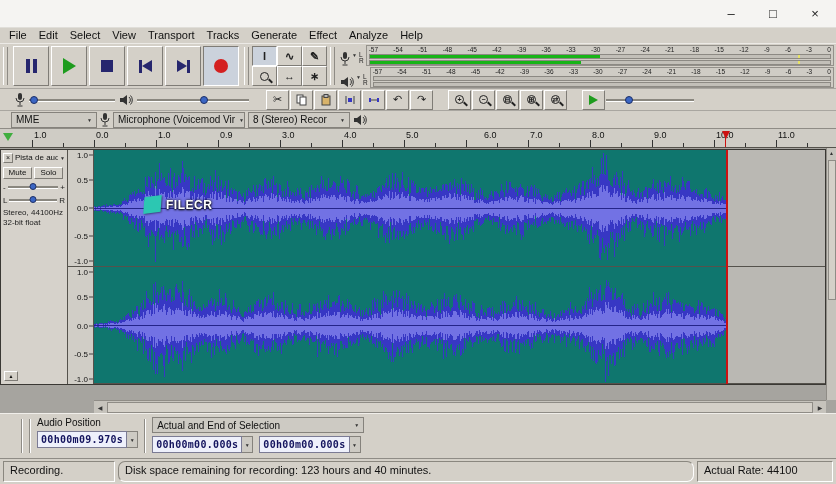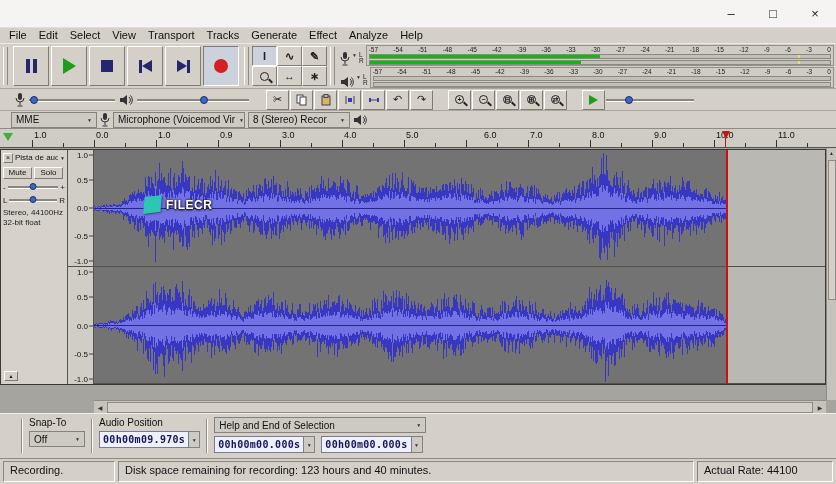--- a/index.html
+++ b/index.html
@@ -89,21 +89,21 @@
   .tcp-info { font-size:8px; line-height:10px; color:#222; white-space:nowrap; overflow:hidden; }
   .collapse-btn { position:absolute; left:3px; bottom:3px; width:14px; height:10px; font-size:5px; line-height:8px; text-align:center; }
 
   .vrulers { width:26px; background:#d0cdc6; border-right:1px solid #55524c; display:flex; flex-direction:column; }
   .vruler { position:relative; height:117px; border-bottom:1px solid #55524c; font-size:8px; color:#111; }
   .vruler:last-child { border-bottom:none; }
   .vlab { position:absolute; right:5px; transform:translateY(-50%); }
   .vtick { position:absolute; right:0; width:4px; height:1px; background:#444; transform:translateY(-50%); }
 
   .waves { position:relative; flex:1; overflow:hidden; }
-  .channel { position:relative; height:117px; background:#737373; border-bottom:1px solid #55524c; overflow:hidden; }
+  .channel { position:relative; height:117px; background:#0f766e; border-bottom:1px solid #55524c; overflow:hidden; }
   .channel:last-child { border-bottom:none; }
   .channel svg { display:block; }
   .after-cursor { position:absolute; top:0; bottom:0; right:0; background:#bab8b3; }
   .cursor-line { position:absolute; top:0; bottom:0; width:2px; background:#cc1111; z-index:6; }
   .watermark { position:absolute; left:50px; top:46px; display:flex; align-items:center; z-index:5; }
   .wm-badge { width:17px; height:17px; background:#2cc7b2; transform:skewX(-12deg) rotate(-8deg); box-shadow:1px 1px 2px rgba(0,0,0,.45); }
   .wm-text { margin-left:5px; font-size:12px; font-weight:bold; color:#fff; letter-spacing:.5px; text-shadow:0 1px 2px #000, 0 0 3px #000; }
 
   .vscroll { position:absolute; right:0; top:0; width:10px; height:252px; background:#c6c3bc; border-left:1px solid #8f8c86; display:flex; flex-direction:column; align-items:center; }
   .vscroll .sarrow { font-size:5px; line-height:10px; color:#333; }
@@ -119,21 +119,21 @@
   .group-label { font-size:10px; color:#111; white-space:nowrap; }
   .controls-row { display:flex; align-items:center; gap:6px; }
   .tfwrap { display:flex; align-items:center; }
   .tfield { height:17px; display:flex; align-items:center; padding:0 3px; background:#eef0fb; border:1px solid #7b7b94; color:#14145e; font-family:"DejaVu Sans Mono", monospace; font-size:10px; font-weight:bold; letter-spacing:.3px; white-space:nowrap; }
   .tfcaret { width:11px; height:17px; display:flex; align-items:center; justify-content:center; font-size:5px; color:#333; background:#cdcac3; border:1px solid #85827c; border-left:none; }
 
   
   .statusbar { height:25px; display:flex; gap:3px; padding:2px 3px; align-items:stretch; }
   .status-cell { border:1px solid; border-color:#8a877f #ffffff #ffffff #8a877f; padding:2px 6px; font-size:11px; white-space:nowrap; overflow:hidden; }
   .status-left { width:112px; }
-  .status-mid { flex:1; }
+  .status-mid { flex:1;border-radius:7px; }
   .status-right { width:136px; }
 
   .svgicon { display:block; }
 </style>
 </head>
 <body>
 
 <div class="app">
 
   <div class="titlebar">
@@ -561,39 +561,32 @@
     <div class="hscroll">
       <span class="sarrow">◀</span>
       <span class="hthumb"></span>
       <span class="sarrow">▶</span>
     </div>
   </div>
 
   <div class="seltool">
     <span class="grip"></span>
     <span class="sep"></span>
-    <div class="group">
-      <span class="group-label">Snap-To</span>
-      <div class="combo" style="width:56px">
-          <span>Off</span>
-          <span class="caret">▼</span>
-        </div>
-    </div>
     <span class="sep"></span>
     <div class="group">
       <span class="group-label">Audio Position</span>
       <div class="tfwrap">
         <span class="tfield">00h00m09.970s</span>
         <span class="tfcaret">▼</span>
       </div>
     </div>
     <span class="sep"></span>
     <div class="group">
       <div class="combo" style="width:212px">
-          <span>Help and End of Selection</span>
+          <span>Actual and End of Selection</span>
           <span class="caret">▼</span>
         </div>
       <div class="controls-row">
         <div class="tfwrap">
           <span class="tfield">00h00m00.000s</span>
           <span class="tfcaret">▼</span>
         </div>
         <div class="tfwrap">
           <span class="tfield">00h00m00.000s</span>
           <span class="tfcaret">▼</span>

